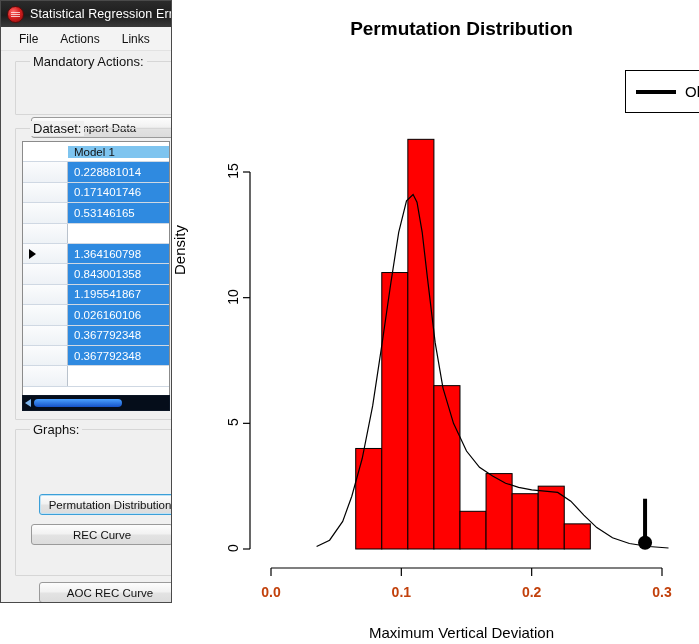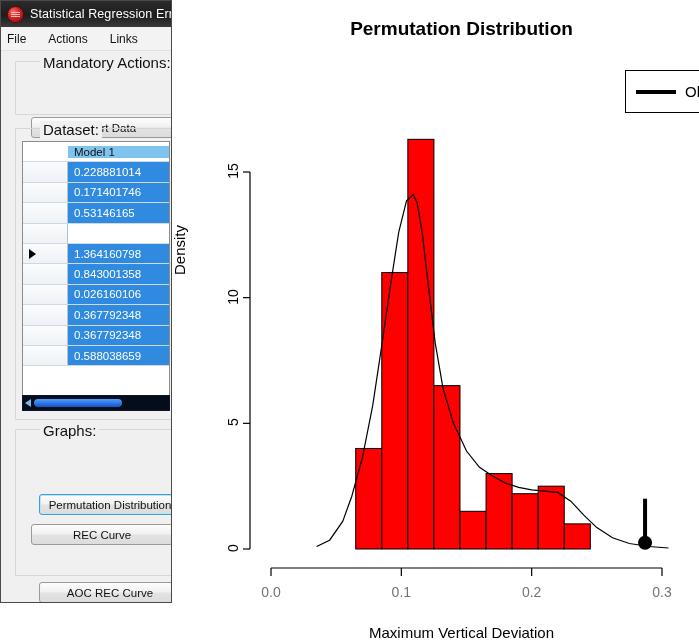--- a/index.html
+++ b/index.html
@@ -18,47 +18,47 @@
   #plot-title-inner{display:block;transform:translateX(112px);}
 
   #axis-y-label{position:absolute;left:171px;top:275px;font-size:15px;color:#000;
     transform:rotate(-90deg);transform-origin:left top;white-space:nowrap;}
   #axis-x-label{position:absolute;left:0;top:624px;width:699px;text-align:center;
     font-size:15px;color:#000;}
   #axis-x-label-inner{display:block;transform:translateX(112px);}
 
   .ytick-label{position:absolute;font-size:14px;color:#000;white-space:nowrap;
     transform:rotate(-90deg);transform-origin:center center;text-align:center;}
-  .xtick-label{position:absolute;font-size:14px;color:#737373;white-space:nowrap;text-align:center;}
+  .xtick-label{position:absolute;font-size:14px;color:#c2410c;white-space:nowrap;text-align:center;font-weight:bold;}
 
   #legend-box{position:absolute;left:625px;top:70px;width:120px;height:43px;
     border:1px solid #000;background:#fff;box-sizing:border-box;
     display:flex;align-items:center;padding-left:10px;gap:9px;overflow:hidden;}
   #legend-line{width:40px;height:4px;background:#000;flex:0 0 auto;}
   #legend-label{font-size:15px;color:#000;white-space:nowrap;}
 
   
   #app-window{position:absolute;left:0;top:0;width:172px;height:603px;
     background:#f0f0f0;border:1px solid #4a4a4a;box-sizing:border-box;overflow:hidden;}
   #titlebar{height:26px;background:linear-gradient(180deg,#2b2b2b 0%,#1d1d1d 55%,#3a3a3a 100%);
     display:flex;align-items:center;padding-left:6px;gap:6px;overflow:hidden;}
   #app-icon{width:15px;height:15px;border-radius:50%;
     background:radial-gradient(circle at 35% 32%,#ff6a6a 0%,#d62020 45%,#8e0d0d 100%);
     border:1px solid #5a0a0a;flex:0 0 auto;position:relative;}
   #app-icon:after{content:"";position:absolute;left:3px;top:5px;width:9px;height:5px;
     background:repeating-linear-gradient(0deg,#fff 0 1px,transparent 1px 2px);opacity:.7;}
   #title-text{color:#fff;font-size:12.5px;white-space:nowrap;letter-spacing:.1px;}
 
   #menubar{height:23px;background:#f3f3f3;display:flex;align-items:center;
-    padding-left:6px;gap:22px;border-bottom:1px solid #e2e2e2;}
+    padding-left:18px;gap:22px;border-bottom:1px solid #e2e2e2;}
   .menu-item{font-size:12px;color:#111;cursor:default;}
 
   .groupbox{position:absolute;border:1px solid #d6d6d6;border-radius:1px;}
-  .group-legend{position:absolute;top:-8px;left:24px;background:#f0f0f0;padding:0 3px;
-    font-size:15px;color:#111;white-space:nowrap;}
+  .group-legend{position:absolute;top:-8px;left:14px;background:#f0f0f0;padding:0 3px;
+    font-size:13px;color:#111;white-space:nowrap;}
 
   .wbtn{position:absolute;box-sizing:border-box;height:21px;
     background:linear-gradient(180deg,#fdfdfd 0%,#f1f1f1 48%,#e3e3e3 52%,#dcdcdc 100%);
     border:1px solid #9a9a9a;border-radius:3px;font-size:11.5px;color:#111;
     display:flex;align-items:center;justify-content:center;white-space:nowrap;overflow:hidden;margin-top:36px;}
   .wbtn.focused{border:1px solid #3b9fd8;box-shadow:0 0 0 1px #bfe2f5 inset;}
 
   
   #grid{position:absolute;left:21px;top:140px;width:148px;height:258px;
     background:#fff;border:1px solid #8b8b8b;box-sizing:border-box;overflow:hidden;}
@@ -193,33 +193,36 @@
           <span class="row-marker"></span>
         </div>
         <div class="grid-cell">1.364160798</div>
       </div>
       <div class="grid-row">
         <div class="grid-rowhead"></div>
         <div class="grid-cell">0.843001358</div>
       </div>
       <div class="grid-row">
         <div class="grid-rowhead"></div>
+        <div class="grid-cell">1.195541867</div>
+      </div>
+      <div class="grid-row">
+        <div class="grid-rowhead"></div>
         <div class="grid-cell">0.026160106</div>
       </div>
       <div class="grid-row">
         <div class="grid-rowhead"></div>
         <div class="grid-cell">0.367792348</div>
       </div>
       <div class="grid-row">
         <div class="grid-rowhead"></div>
         <div class="grid-cell">0.367792348</div>
       </div>
       <div class="grid-row">
         <div class="grid-rowhead"></div>
-        <div class="grid-cell">0.588038659</div>
       </div>
     </div>
 
   <div id="grid-scroll">
     <span id="grid-scroll-left"></span>
     <span id="grid-scroll-thumb"></span>
   </div>
 
   <div class="groupbox" style="left:14px;top:428px;width:158px;height:145px;">
     <span class="group-legend">Graphs:</span>

